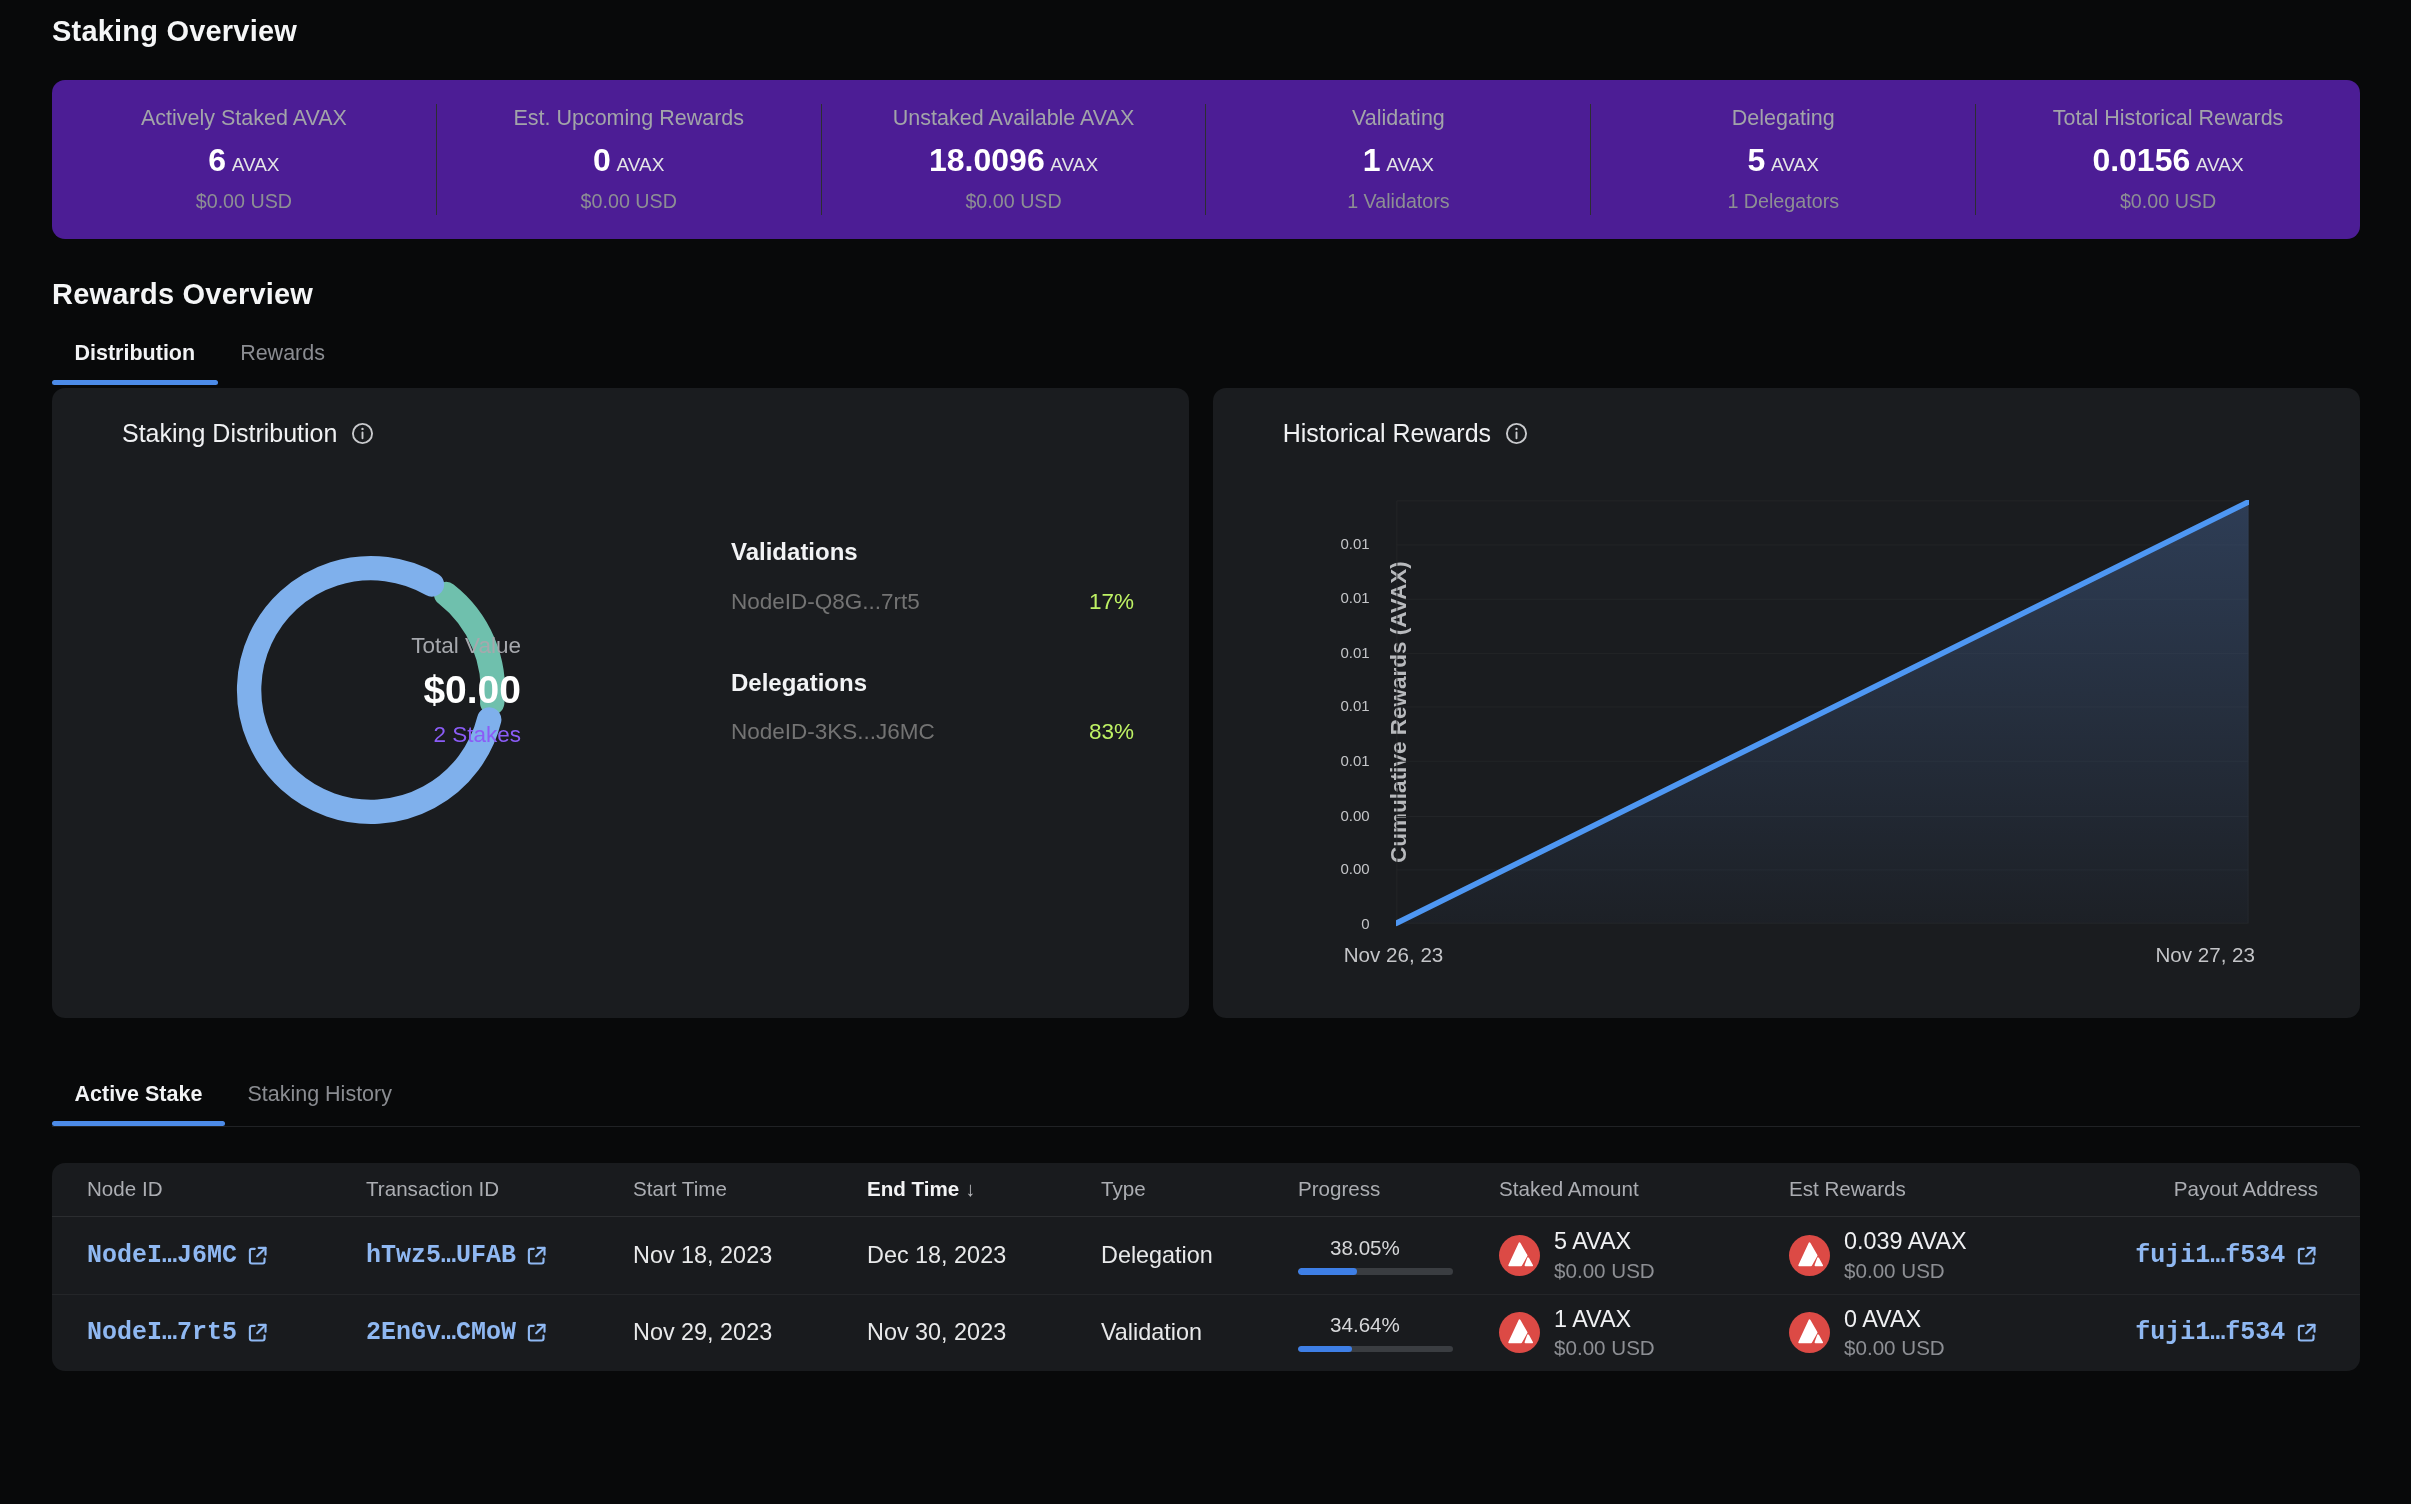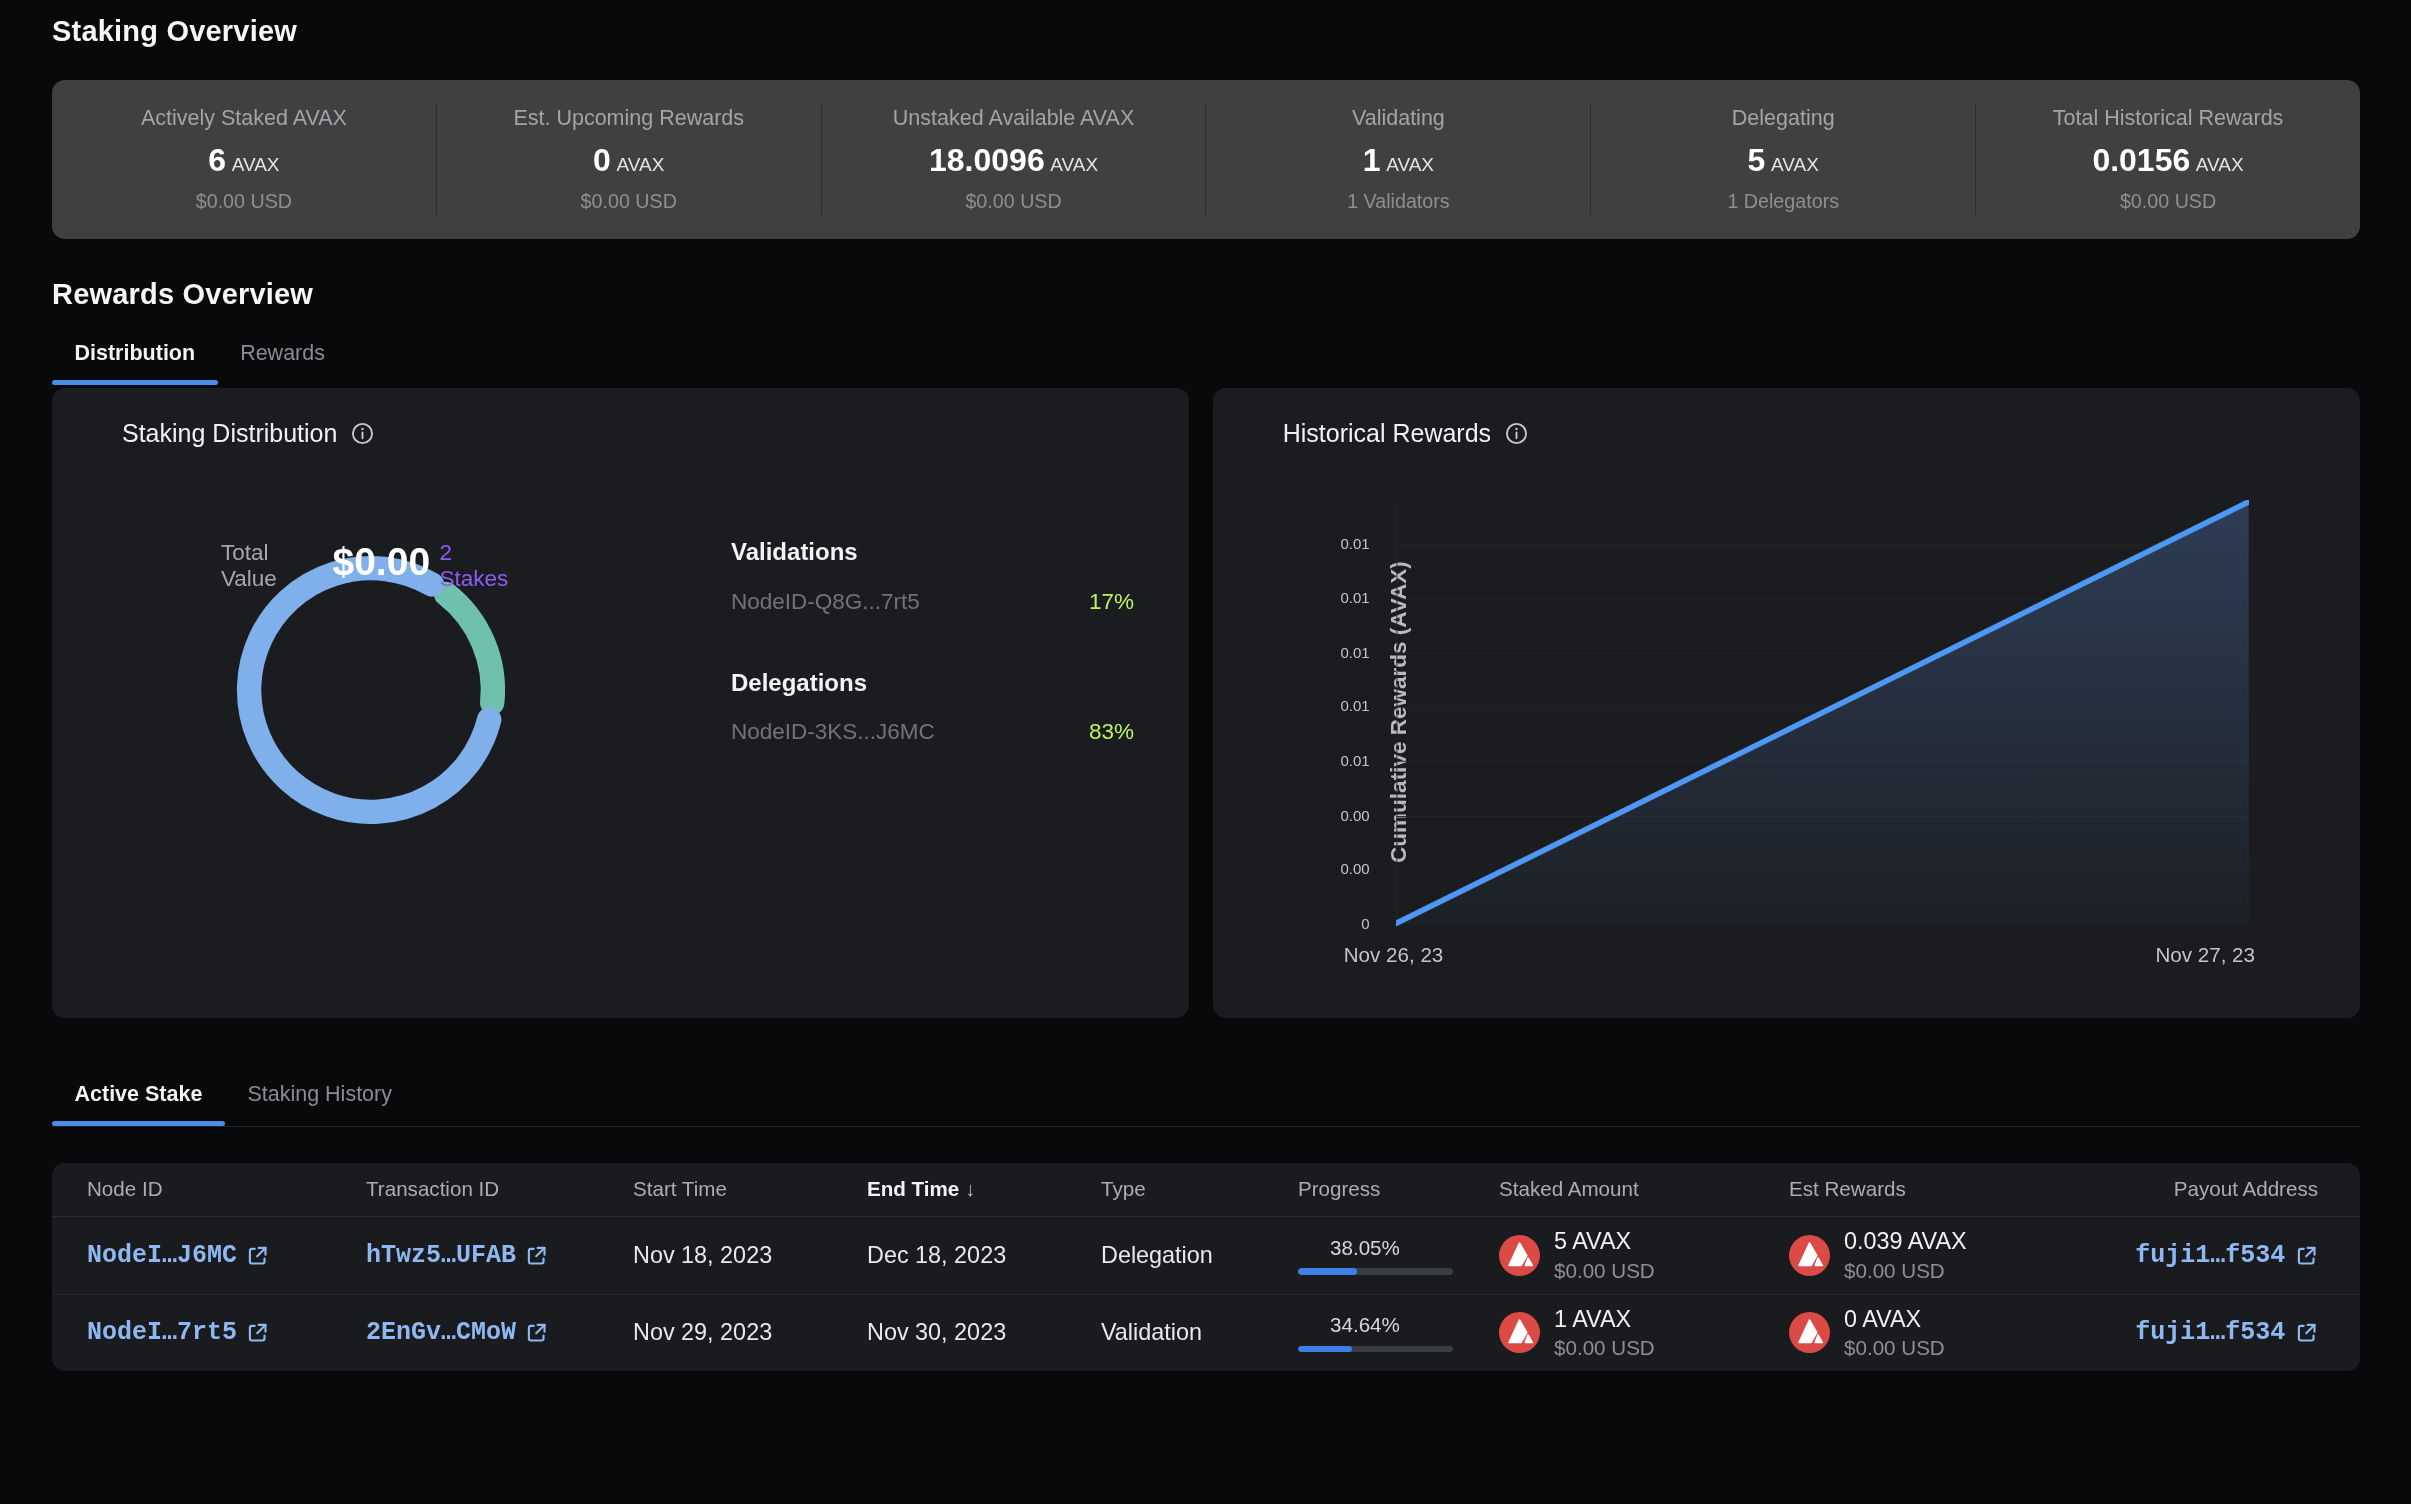--- a/index.html
+++ b/index.html
@@ -3,21 +3,21 @@
 <meta charset="utf-8">
 <style>
   * { margin:0; padding:0; box-sizing:border-box; }
   html,body { width:2412px; height:1505px; background:#08090a; overflow:hidden;
     font-family:"Liberation Sans", sans-serif; color:#fff; }
   .page { width:2412px; height:1505px; padding:0 52px; position:relative; }
 
   h1.sec { font-size:29px; font-weight:700; color:#f5f6f7; letter-spacing:0.2px; }
 
   
-  .stats-card { margin-top:32px; height:159px; background:#404040; border-radius:13px;
+  .stats-card { margin-top:32px; height:159px; background:#4c1d95; border-radius:13px;
     display:flex; align-items:stretch; padding:24px 0; }
   .stat { flex:1; display:flex; flex-direction:column; align-items:center; justify-content:center; gap:11.2px; }
   .stat + .stat { border-left:0.9px solid #2c2e31; }
   .stat .lbl { font-size:21.5px; color:#a2a4a9; }
   .stat .val { font-size:32px; font-weight:700; color:#fff; }
   .stat .val .unit { font-size:19px; font-weight:400; color:#e4e5e7; margin-left:5.6px; }
   .stat .sub { font-size:19.7px; color:#8d8f94; }
 
   .h-rewards { margin-top:39px; }
 
@@ -32,22 +32,22 @@
   
   .cards { display:flex; gap:23.4px; margin-top:3.7px; }
   .card { background:#1a1c1f; border-radius:13px; height:630px; position:relative; }
   .card.left { width:1138px; }
   .card.right { width:1148px; }
   .card-title { position:absolute; top:31px; left:58px; font-size:25px; font-weight:500;
     color:#f0f1f3; display:flex; align-items:center; gap:13px;margin-left:12px; }
 
   
   .donut-wrap { position:absolute; left:169px; top:152px; width:300px; height:300px; }
-  .donut-center { position:absolute; inset:0; display:flex; flex-direction:row;
-    align-items:flex-start; justify-content:center; gap:9.4px; }
+  .donut-center { position:absolute; inset:0; display:flex; flex-direction:column;
+    align-items:flex-end; justify-content:center; gap:9.4px; }
   .donut-center .t { font-size:22.5px; color:#a6a8ad; }
   .donut-center .v { font-size:39px; font-weight:700; color:#fff; }
   .donut-center .s { font-size:22.5px; color:#8b5cf6; }
 
   .legend { position:absolute; left:679px; top:150px; width:403px; }
   .legend .grp-title { font-size:24px; font-weight:700; color:#f2f3f5; }
   .legend .grp-row { display:flex; justify-content:space-between; margin-top:22.5px; font-size:22.5px; }
   .legend .node { color:#737373;text-align:center; }
   .legend .pct { color:#bef264; }
   .legend .grp2 { margin-top:54px; }

